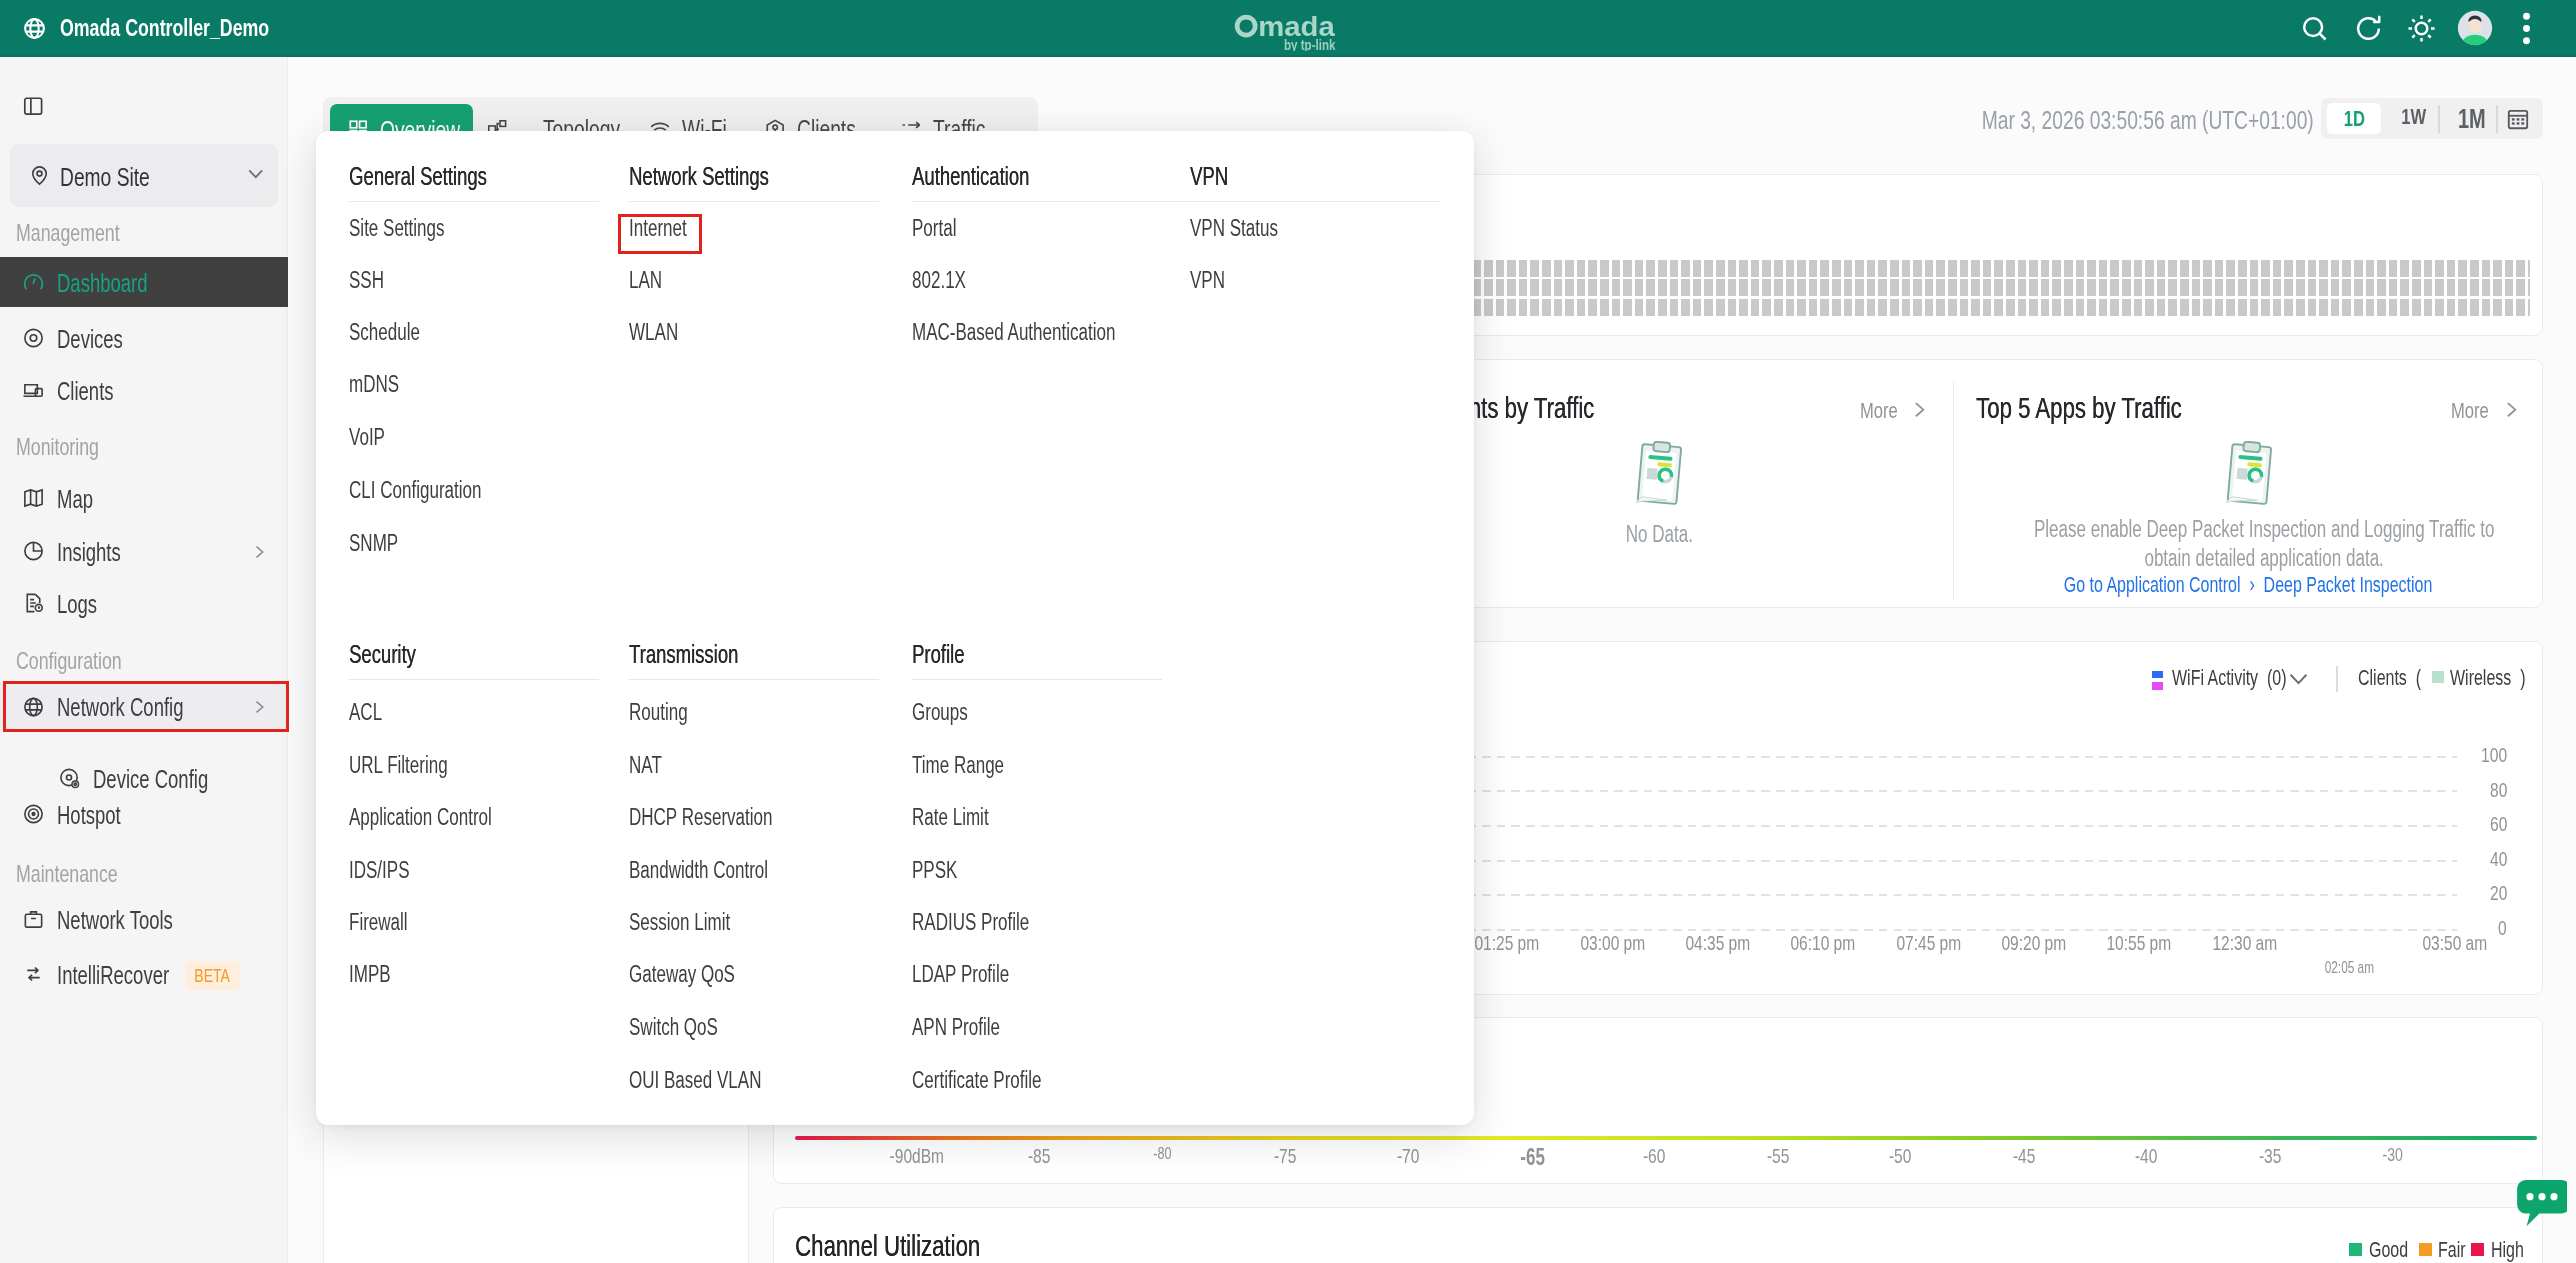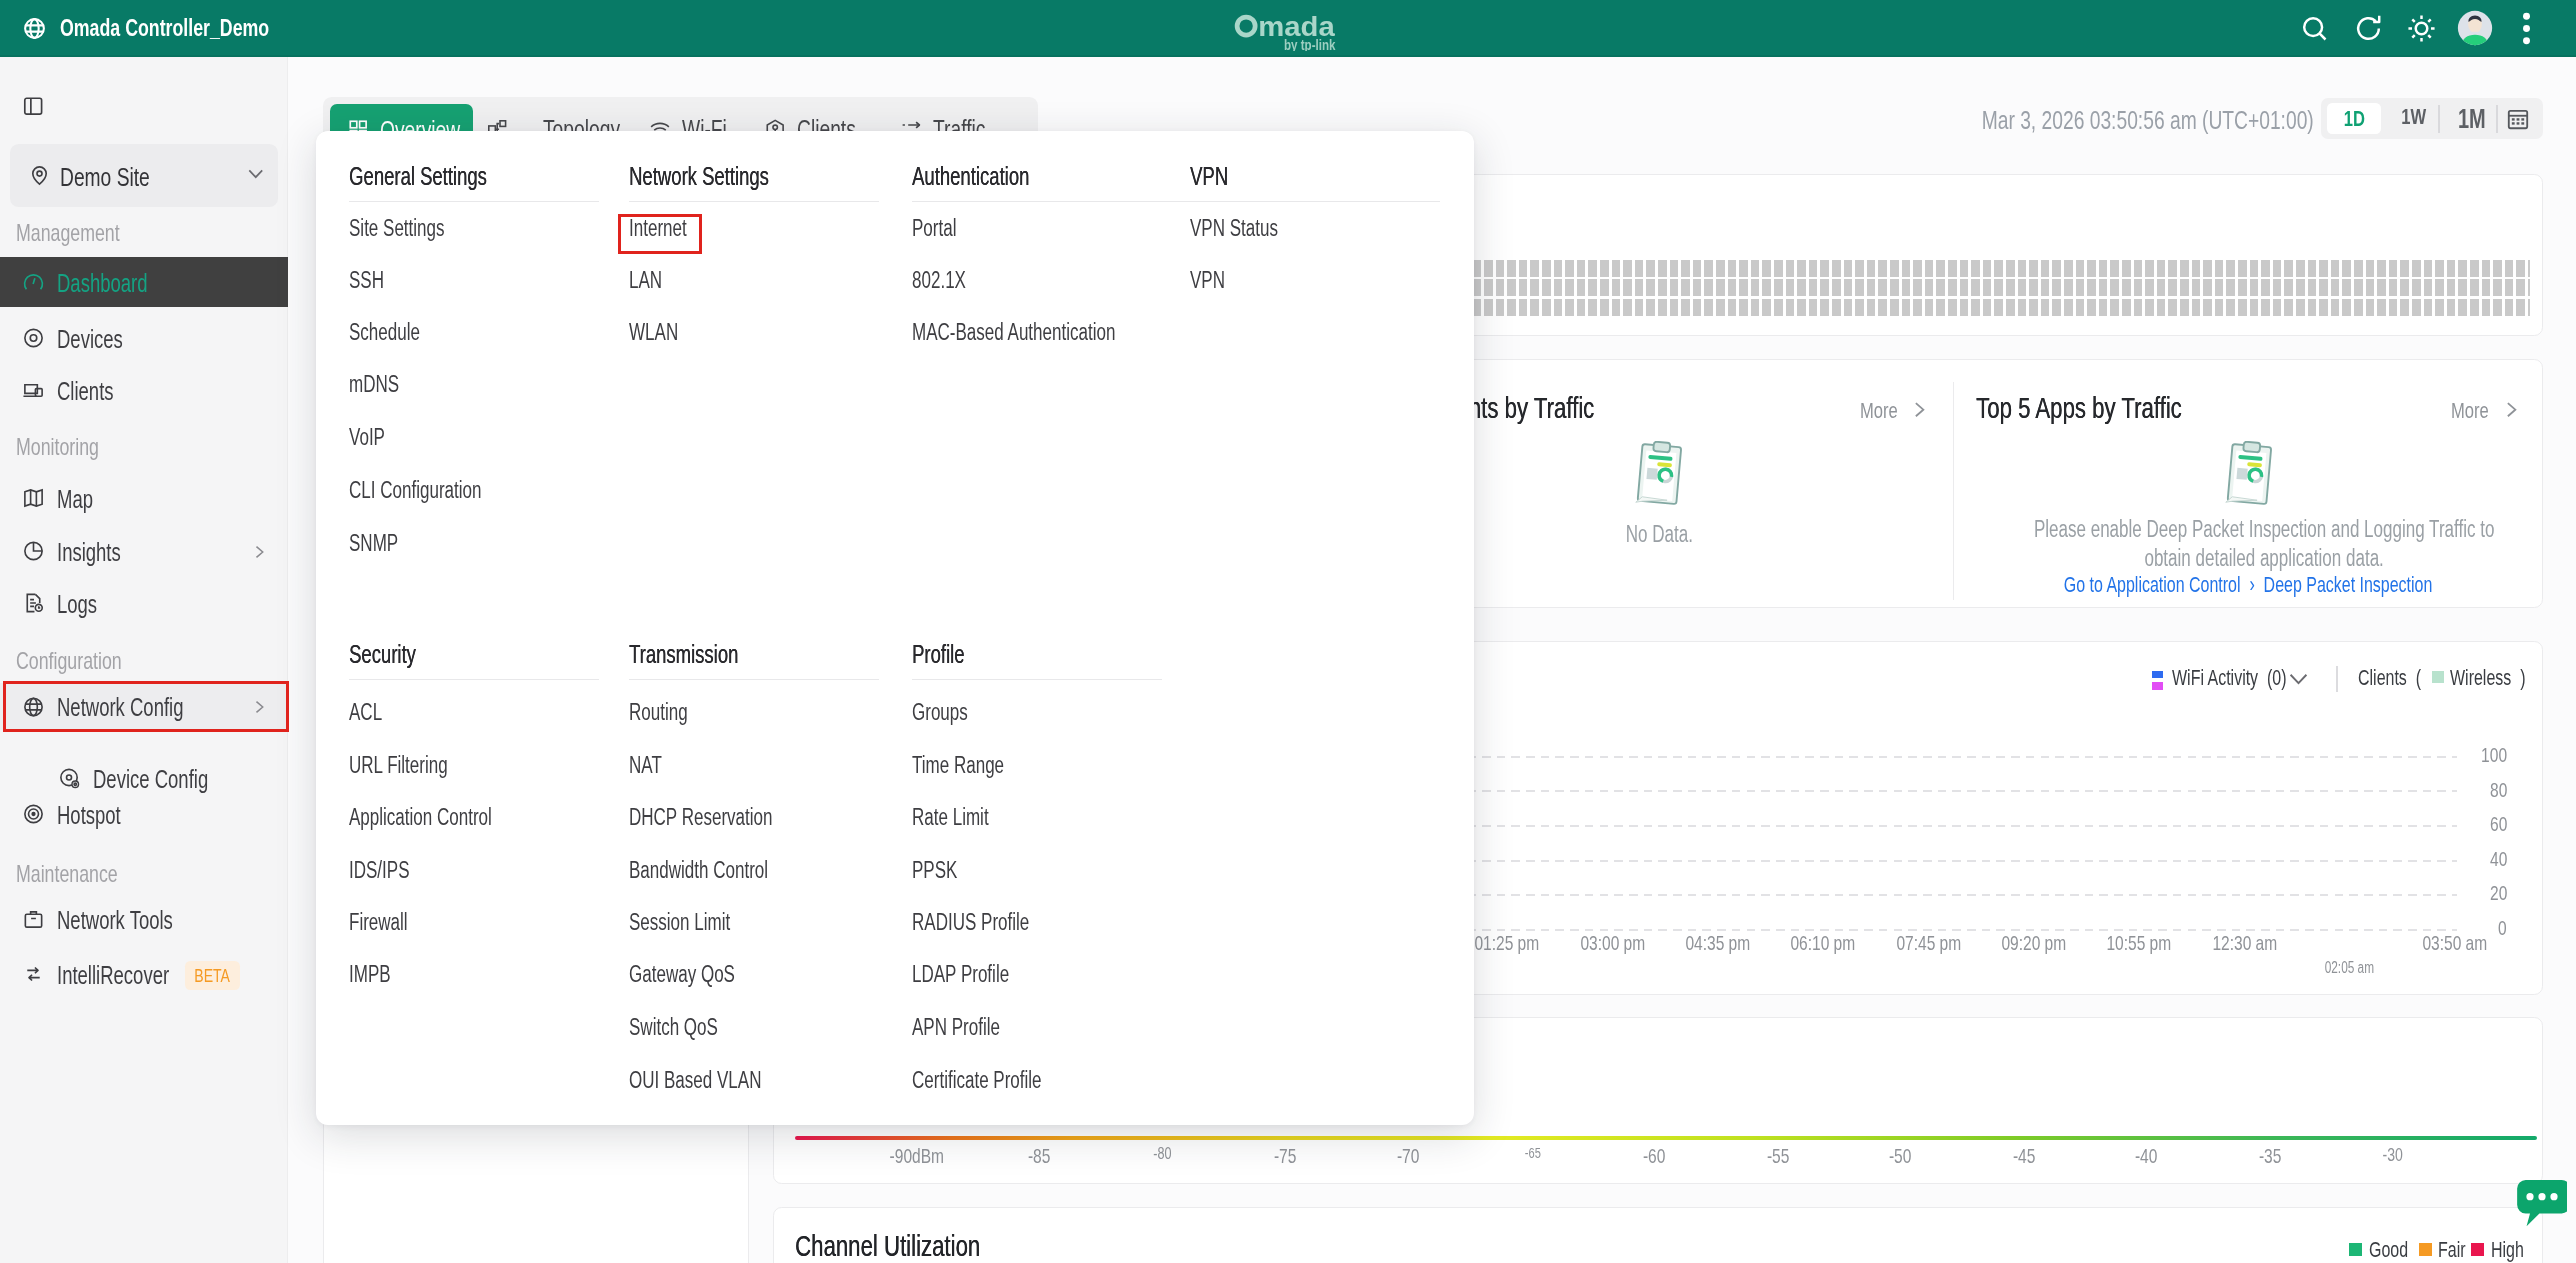--- a/index.html
+++ b/index.html
@@ -361,21 +361,21 @@
   <div style="position:absolute;left:1620px;top:289px;width:121px;text-align:center;font-size:21px;color:#8f9297;"><span class="cxc" style="display:inline-block;">03:50 am</span></div>
 </div>
 
 <div class="card" style="left:773px;top:1017px;width:1770px;height:167px;">
   <div style="position:absolute;left:21px;top:118px;width:1742px;height:4.3px;border-radius:2.6px;background:linear-gradient(90deg,#e9164e 0%,#ee7419 9%,#f0a617 16%,#e8d61e 28%,#e3ea22 40%,#bfe11f 55%,#7ecb27 70%,#3cb757 85%,#13a96a 100%);"></div>
   <div style="position:absolute;left:82px;top:126px;width:121px;text-align:center;font-size:21px;color:#8f9297;"><span class="cxc" style="display:inline-block;">-90dBm</span></div>
   <div style="position:absolute;left:205px;top:126px;width:121px;text-align:center;font-size:21px;color:#8f9297;"><span class="cxc" style="display:inline-block;">-85</span></div>
   <div style="position:absolute;left:328px;top:126px;width:121px;text-align:center;font-size:17px;color:#8f9297;"><span class="cxc" style="display:inline-block;">-80</span></div>
   <div style="position:absolute;left:451px;top:126px;width:121px;text-align:center;font-size:21px;color:#8f9297;"><span class="cxc" style="display:inline-block;">-75</span></div>
   <div style="position:absolute;left:574px;top:126px;width:121px;text-align:center;font-size:21px;color:#8f9297;"><span class="cxc" style="display:inline-block;">-70</span></div>
-  <div style="position:absolute;left:698px;top:126px;width:121px;text-align:center;font-size:15px;color:#8f9297;"><span class="cxc" style="display:inline-block;">-65</span></div>
+  <div style="position:absolute;left:698px;top:126px;width:121px;text-align:center;font-size:23px;color:#8f9297;font-weight:bold;"><span class="cxc" style="display:inline-block;">-65</span></div>
   <div style="position:absolute;left:820px;top:126px;width:121px;text-align:center;font-size:21px;color:#8f9297;"><span class="cxc" style="display:inline-block;">-60</span></div>
   <div style="position:absolute;left:944px;top:126px;width:121px;text-align:center;font-size:21px;color:#8f9297;"><span class="cxc" style="display:inline-block;">-55</span></div>
   <div style="position:absolute;left:1066px;top:126px;width:121px;text-align:center;font-size:21px;color:#8f9297;"><span class="cxc" style="display:inline-block;">-50</span></div>
   <div style="position:absolute;left:1190px;top:126px;width:121px;text-align:center;font-size:21px;color:#8f9297;"><span class="cxc" style="display:inline-block;">-45</span></div>
   <div style="position:absolute;left:1312px;top:126px;width:121px;text-align:center;font-size:21px;color:#8f9297;"><span class="cxc" style="display:inline-block;">-40</span></div>
   <div style="position:absolute;left:1436px;top:126px;width:121px;text-align:center;font-size:21px;color:#8f9297;"><span class="cxc" style="display:inline-block;">-35</span></div>
   <div style="position:absolute;left:1558px;top:126px;width:121px;text-align:center;font-size:19px;color:#8f9297;"><span class="cxc" style="display:inline-block;">-30</span></div>
 </div>
 
 <div class="card" style="left:773px;top:1207px;width:1770px;height:112px;">

